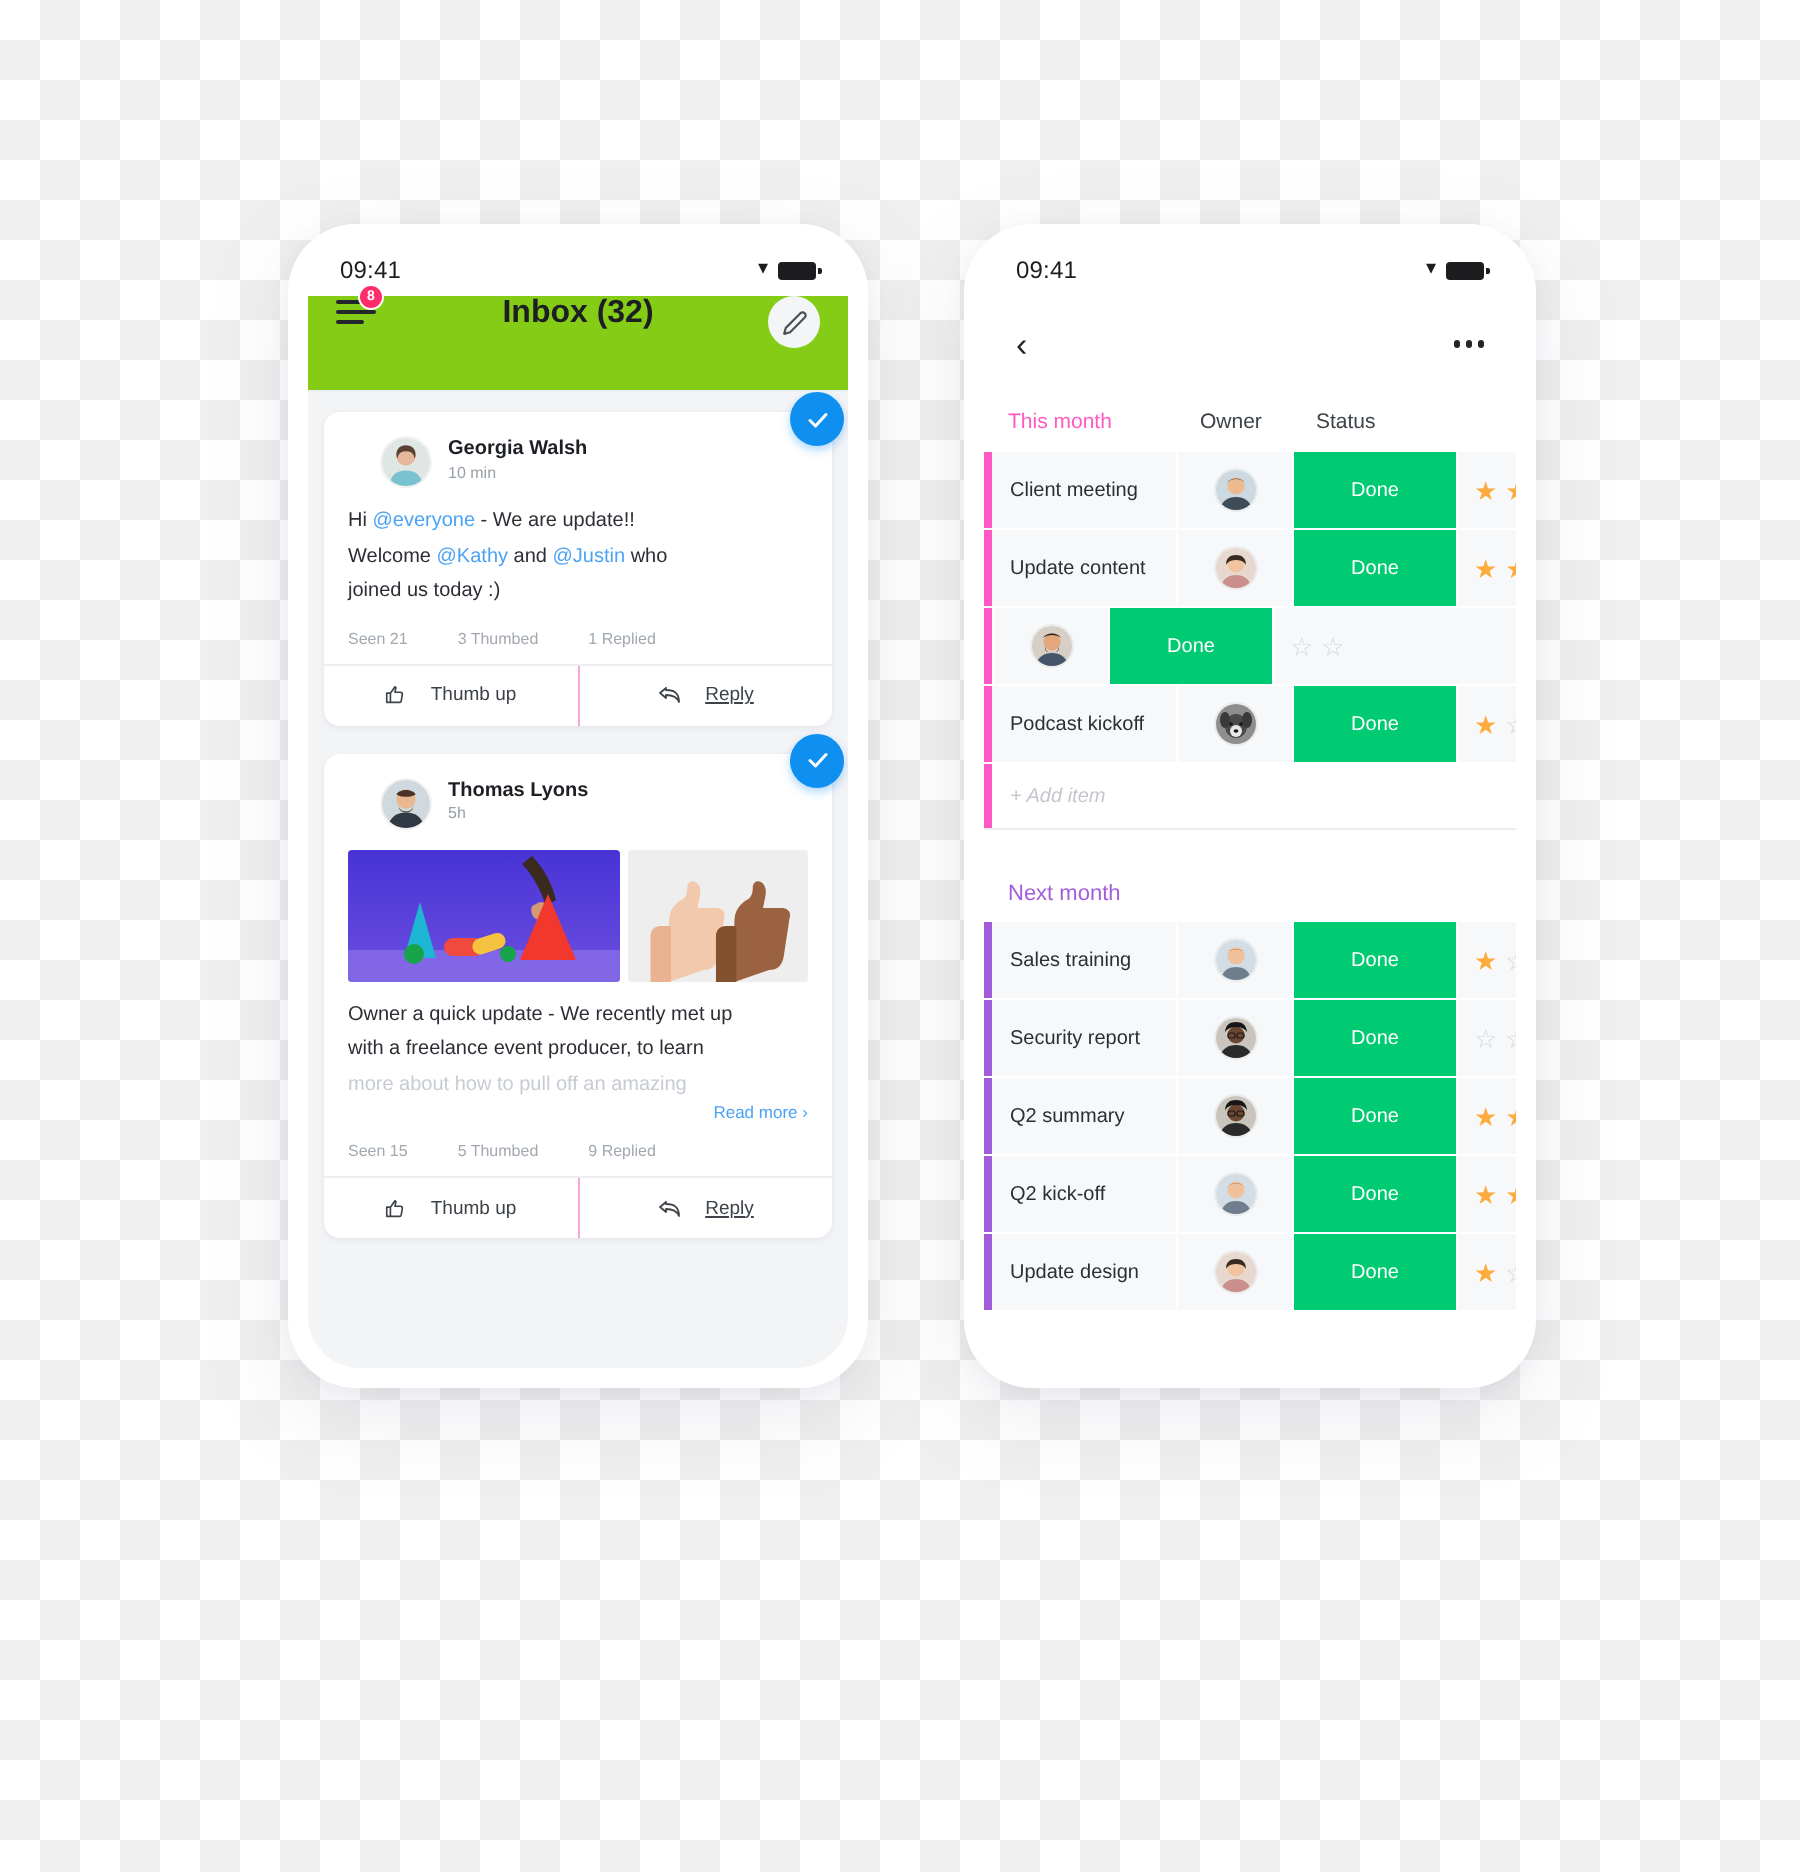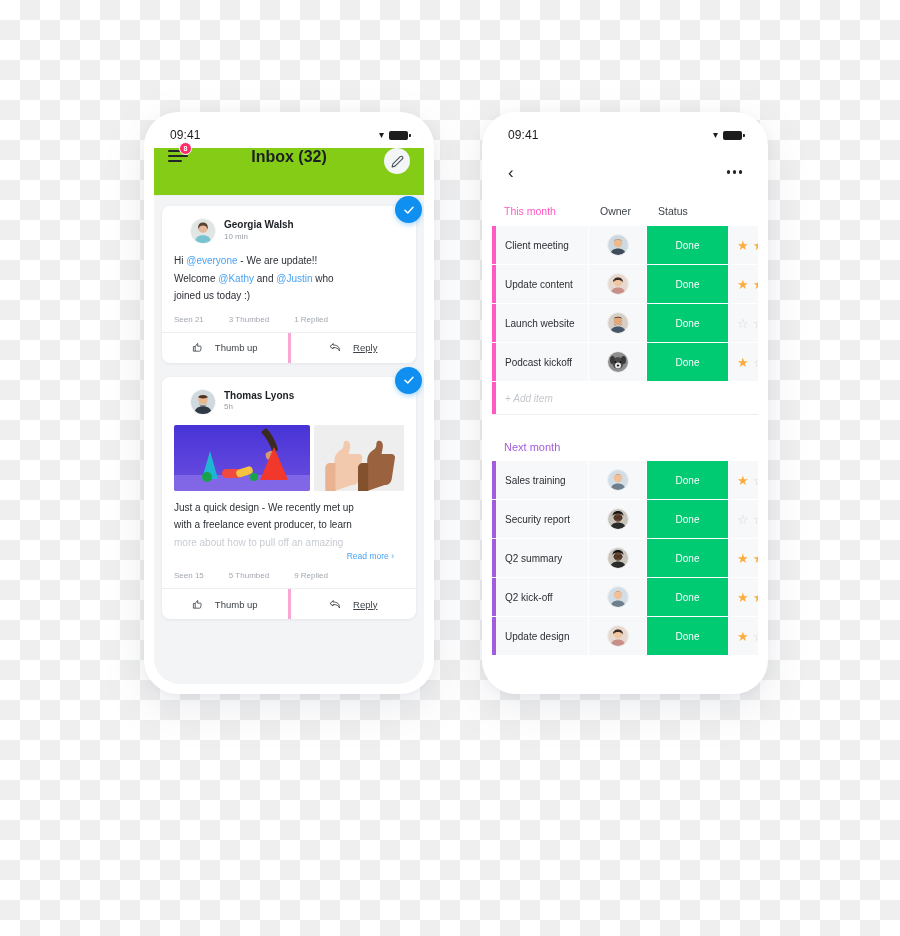--- a/index.html
+++ b/index.html
@@ -152,21 +152,21 @@
   .post-body {
     padding: 8px 12px 0;
     font-size: 10px;
     line-height: 1.75;
     color: #2b2f35;
   }
   .mention { color: #4aa3f5; }
   .fade-line { color: #c7ccd2; }
   .readmore {
     text-align: right;
-    padding: 0 22px;
+    padding: 0 12px;
     font-size: 8.5px;
     color: #4aa3f5;
     cursor: pointer;
   }
   .post-stats {
     padding: 10px 12px 8px;
     font-size: 8px;
     color: #a2a8b0;
     display: flex; gap: 25px;
   }
@@ -174,21 +174,21 @@
     display: flex;
     border-top: 1px solid #eceef1;
   }
   .action {
     flex: 1;
     height: 30px;
     display: flex; align-items: center; justify-content: center; gap: 12px;
     font-size: 9.5px; color: #3d4349;
     cursor: pointer;
   }
-  .action + .action { border-left: 3px solid #f9a8d4; text-decoration: underline; }
+  .action + .action { border-left: 1px solid #f9a8d4; text-decoration: underline; }
 
   .media-row { display: flex; gap: 4px; padding: 10px 12px 0; }
   .media-a { width: 136px; height: 66px; border-radius: 2px; overflow: hidden; }
   .media-b { flex: 1; height: 66px; border-radius: 2px; overflow: hidden; background: #ededed; }
   .media-a svg, .media-b svg { display: block; width: 100%; height: 100%; }
 
   
   .rx-header {
     background: #ffffff;
     height: 48px;
@@ -397,21 +397,21 @@
               <rect width="88" height="66" fill="#eeeeee"></rect>
               <path d="M20 66V36c0-6 3-9 6-11 2-1 3-3 3-6 0-3 2-4 4-3s3 4 2 8l-1 5h9c3 0 5 2 4 5l-3 20c-1 4-3 6-7 6z" fill="#f3c9ad"></path>
               <path d="M21 66V38h-5c-3 0-5 2-5 5v23z" fill="#e9b392"></path>
               <path d="M52 66V36c0-6 3-9 6-11 2-1 3-3 3-6 0-3 2-4 4-3s3 4 2 8l-1 5h9c3 0 5 2 4 5l-3 20c-1 4-3 6-7 6z" fill="#9b6240"></path>
               <path d="M53 66V38h-5c-3 0-5 2-5 5v23z" fill="#84512f"></path>
             </svg>
           </div>
         </div>
 
         <div class="post-body">
-            <div><span>Just a quick design - We recently met up</span></div>
+            <div><span>Owner a quick update - We recently met up</span></div>
             <div><span>with a freelance event producer, to learn</span></div>
             <div><span class="fade-line">more about how to pull off an amazing</span></div>
           </div>
         <div class="readmore">
           <span>Read more</span>
           <span>›</span>
         </div>
         <div class="post-stats">
             <span>Seen 15</span>
             <span>5  Thumbed</span>
@@ -499,21 +499,20 @@
               </div>
             </div>
             <div class="row-status">Done</div>
             <div class="row-stars">
               <span class="star on">★</span>
               <span class="star on">★</span>
             </div>
           </div>
           <div class="row">
             <div class="row-bar" style="background: rgb(255, 90, 196);"></div>
-            <div class="row-name">Launch website</div>
             <div class="row-owner">
               <div class="avatar">
                 <svg viewBox="0 0 40 40">
                   <rect width="40" height="40" fill="#d7cfc6"></rect>
                   <circle cx="20" cy="16" r="8.5" fill="#e2a87c"></circle>
                   <path d="M11 12c3-6 15-6 18 0 0 0-3-3-9-3s-9 3-9 3z" fill="#2c2018"></path>
                   <path d="M13 21c1 4 3 6 7 6s6-2 7-6c0 0 1 6-7 6s-7-6-7-6z" fill="#32241a"></path>
                   <path d="M4 40c1-9 8-13 16-13s15 4 16 13z" fill="#46566a"></path>
                 </svg>
               </div>

